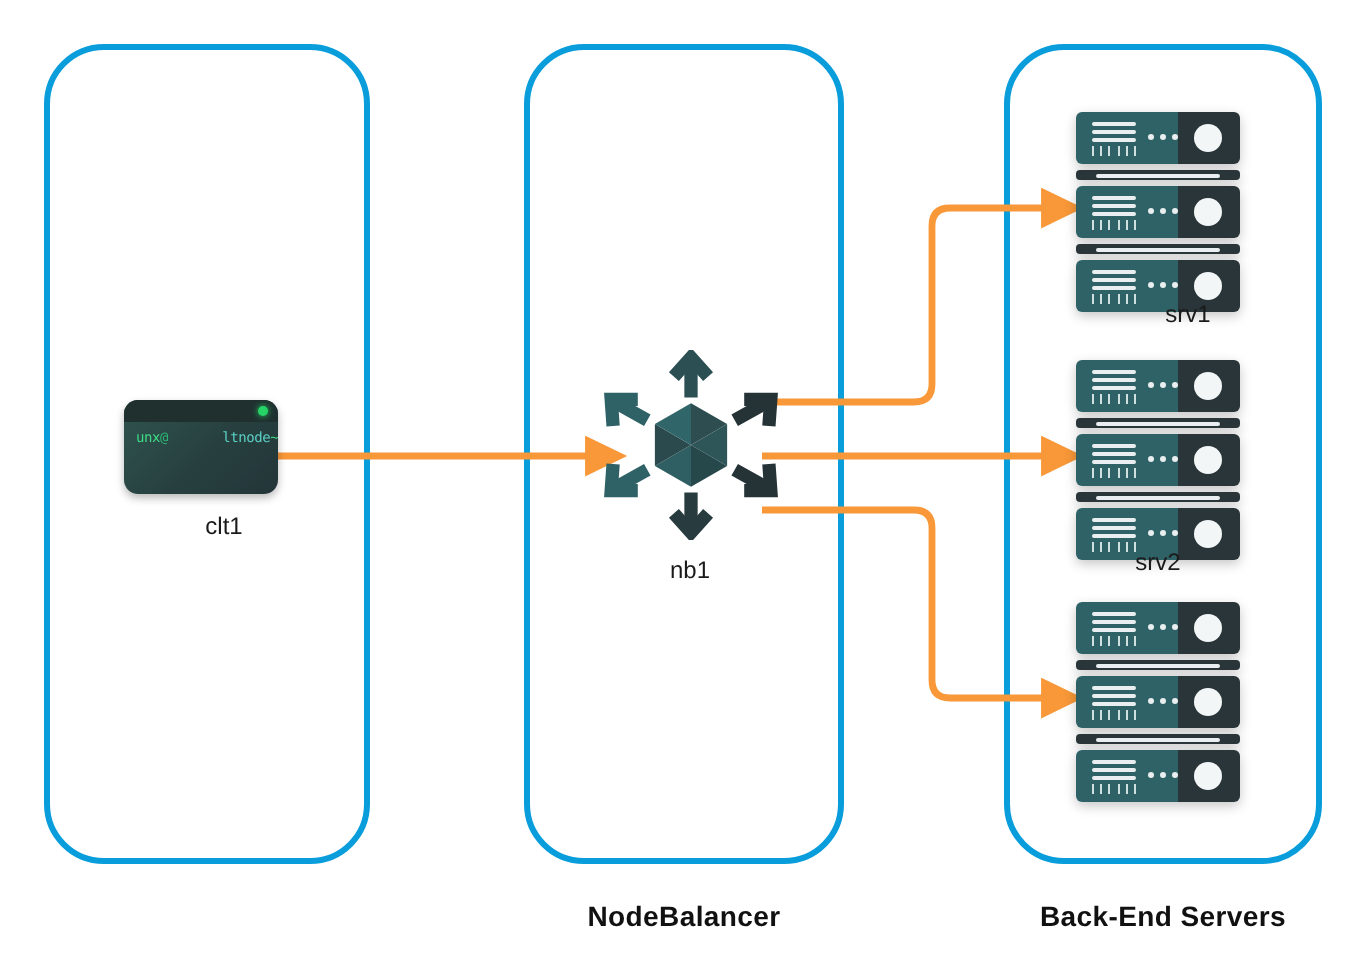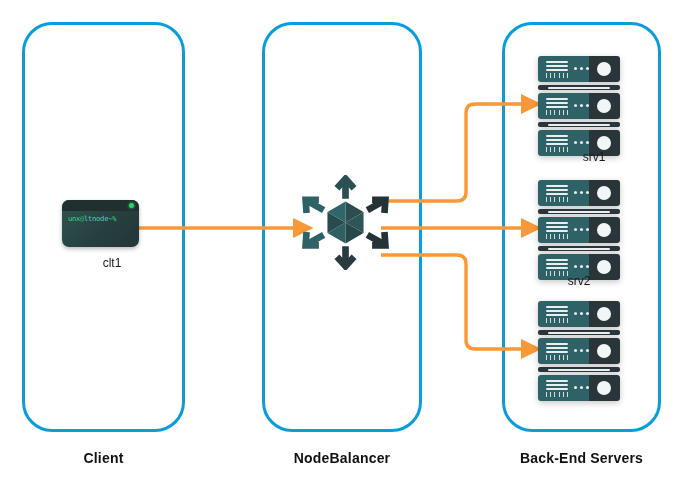--- a/index.html
+++ b/index.html
@@ -58,21 +58,21 @@
     box-shadow:0 0 3px #25d366;
   }
   .terminal-text{
     position:absolute;left:6px;top:15px;
     font-family:"DejaVu Sans Mono", monospace;
     font-size:7px;
     color:#3ddc84;
     letter-spacing:-.2px;
     white-space:nowrap;
   }
-  .terminal-text .host{color:#5ad1c4;}
+  .terminal-text .host{color:#5ad1c4;margin-left:27px;}
   .terminal-text .at{color:#2bb673;}
 
   
   .server-stack{
     position:absolute;
     display:flex;flex-direction:column;
     gap:3px;
     filter:drop-shadow(0 2px 3px rgba(0,0,0,.22));
   }
   .server-unit{
@@ -177,20 +177,21 @@
       <path d="M27,63 L11,72" stroke="#2f6266"></path>
       <path d="M9,60 L8,74 L22,74" stroke="#2f6266" stroke-width="7"></path>
 
       <path d="M73,37 L89,28" stroke="#253236"></path>
       <path d="M78,26 L92,26 L91,40" stroke="#253236" stroke-width="7"></path>
 
       <path d="M73,63 L89,72" stroke="#253236"></path>
       <path d="M78,74 L92,74 L91,60" stroke="#253236" stroke-width="7"></path>
     </g>
   </svg>
+  <div class="node-label" style="left:295px;top:278px;width:100px;">nb1</div>
 
   <div class="server-stack" style="left:538px;top:56px;">
     <div class="server-unit">
       <div class="su-lines">
           <i></i>
           <i></i>
           <i></i>
         </div>
       <div class="su-ticks">
           <i></i>
@@ -384,17 +385,16 @@
         </div>
       <div class="su-dots">
           <i></i>
           <i></i>
           <i></i>
         </div>
       <div class="su-circle"></div>
     </div>
   </div>
 
-  <div class="zone-label" style="left:22px;top:450px;width:163px;">Client</div>
   <div class="zone-label" style="left:262px;top:450px;width:160px;">NodeBalancer</div>
   <div class="zone-label" style="left:502px;top:450px;width:159px;">Back-End Servers</div>
 
 </div>
 
 </body></html>

